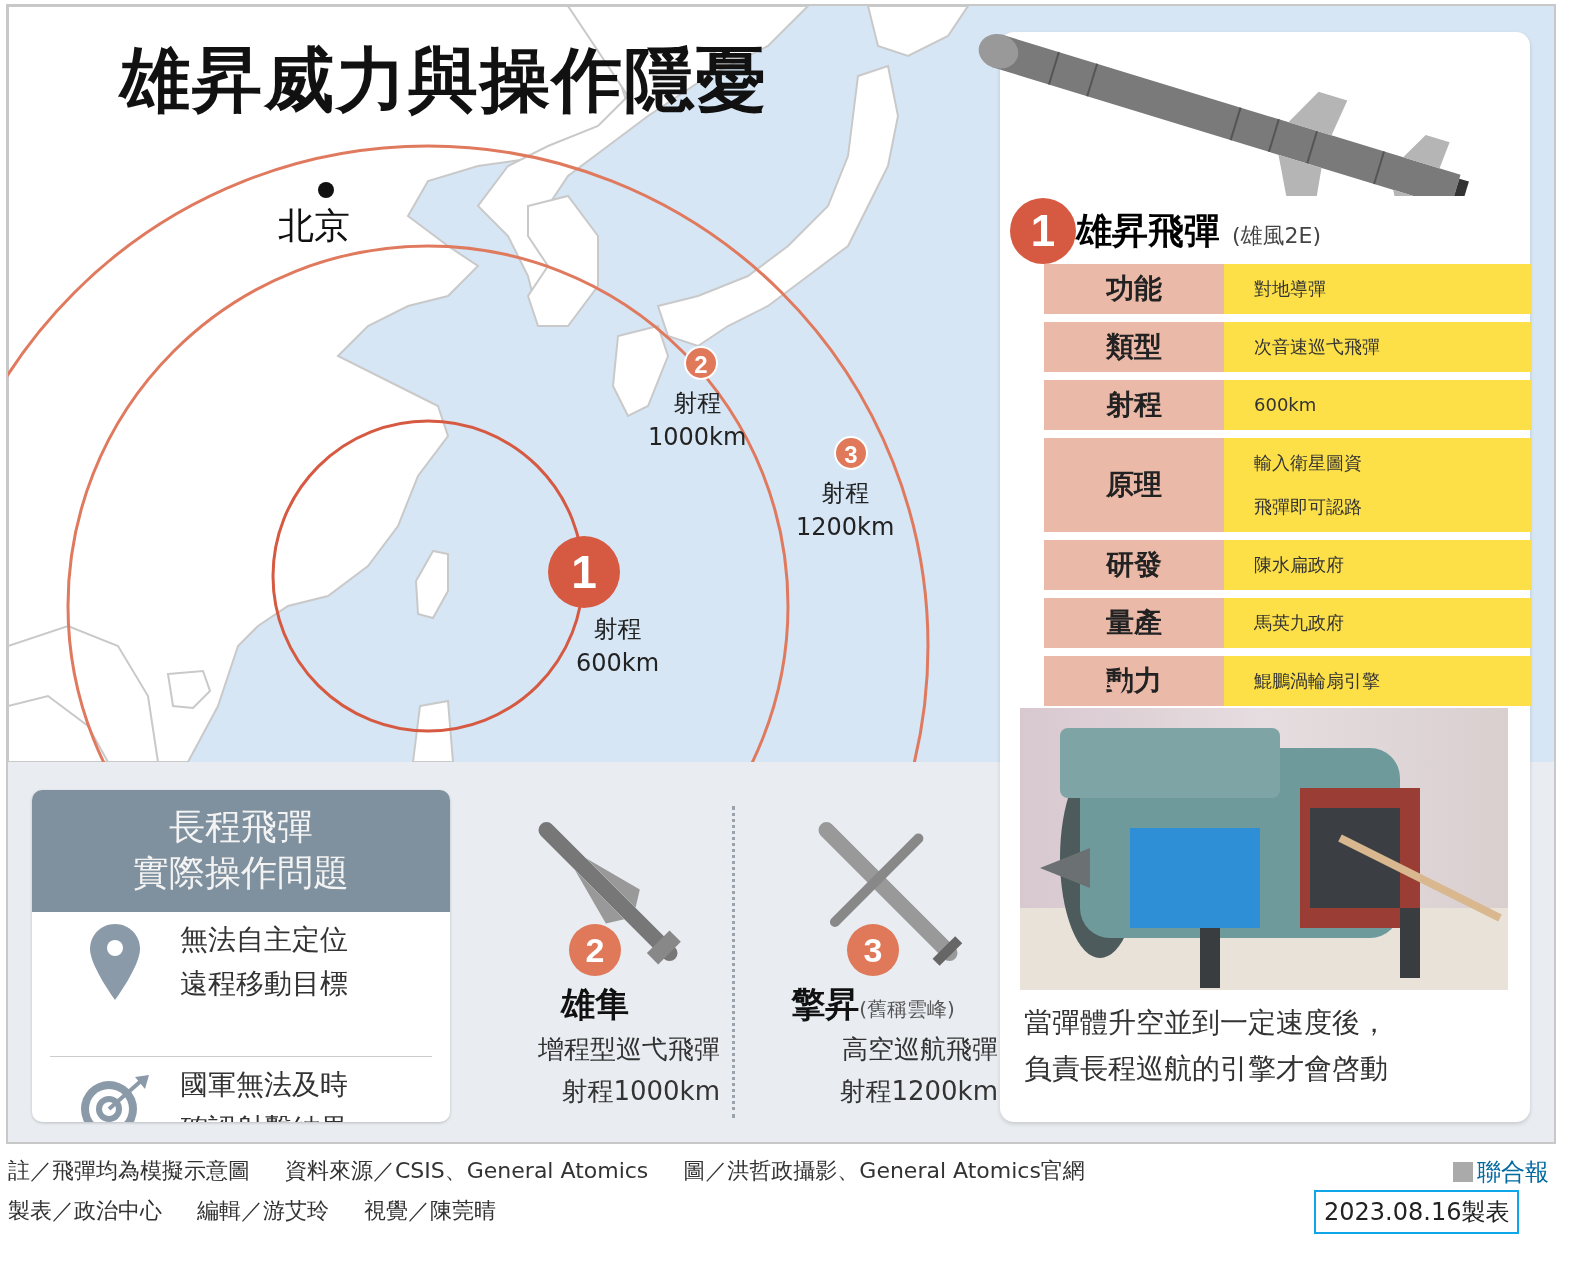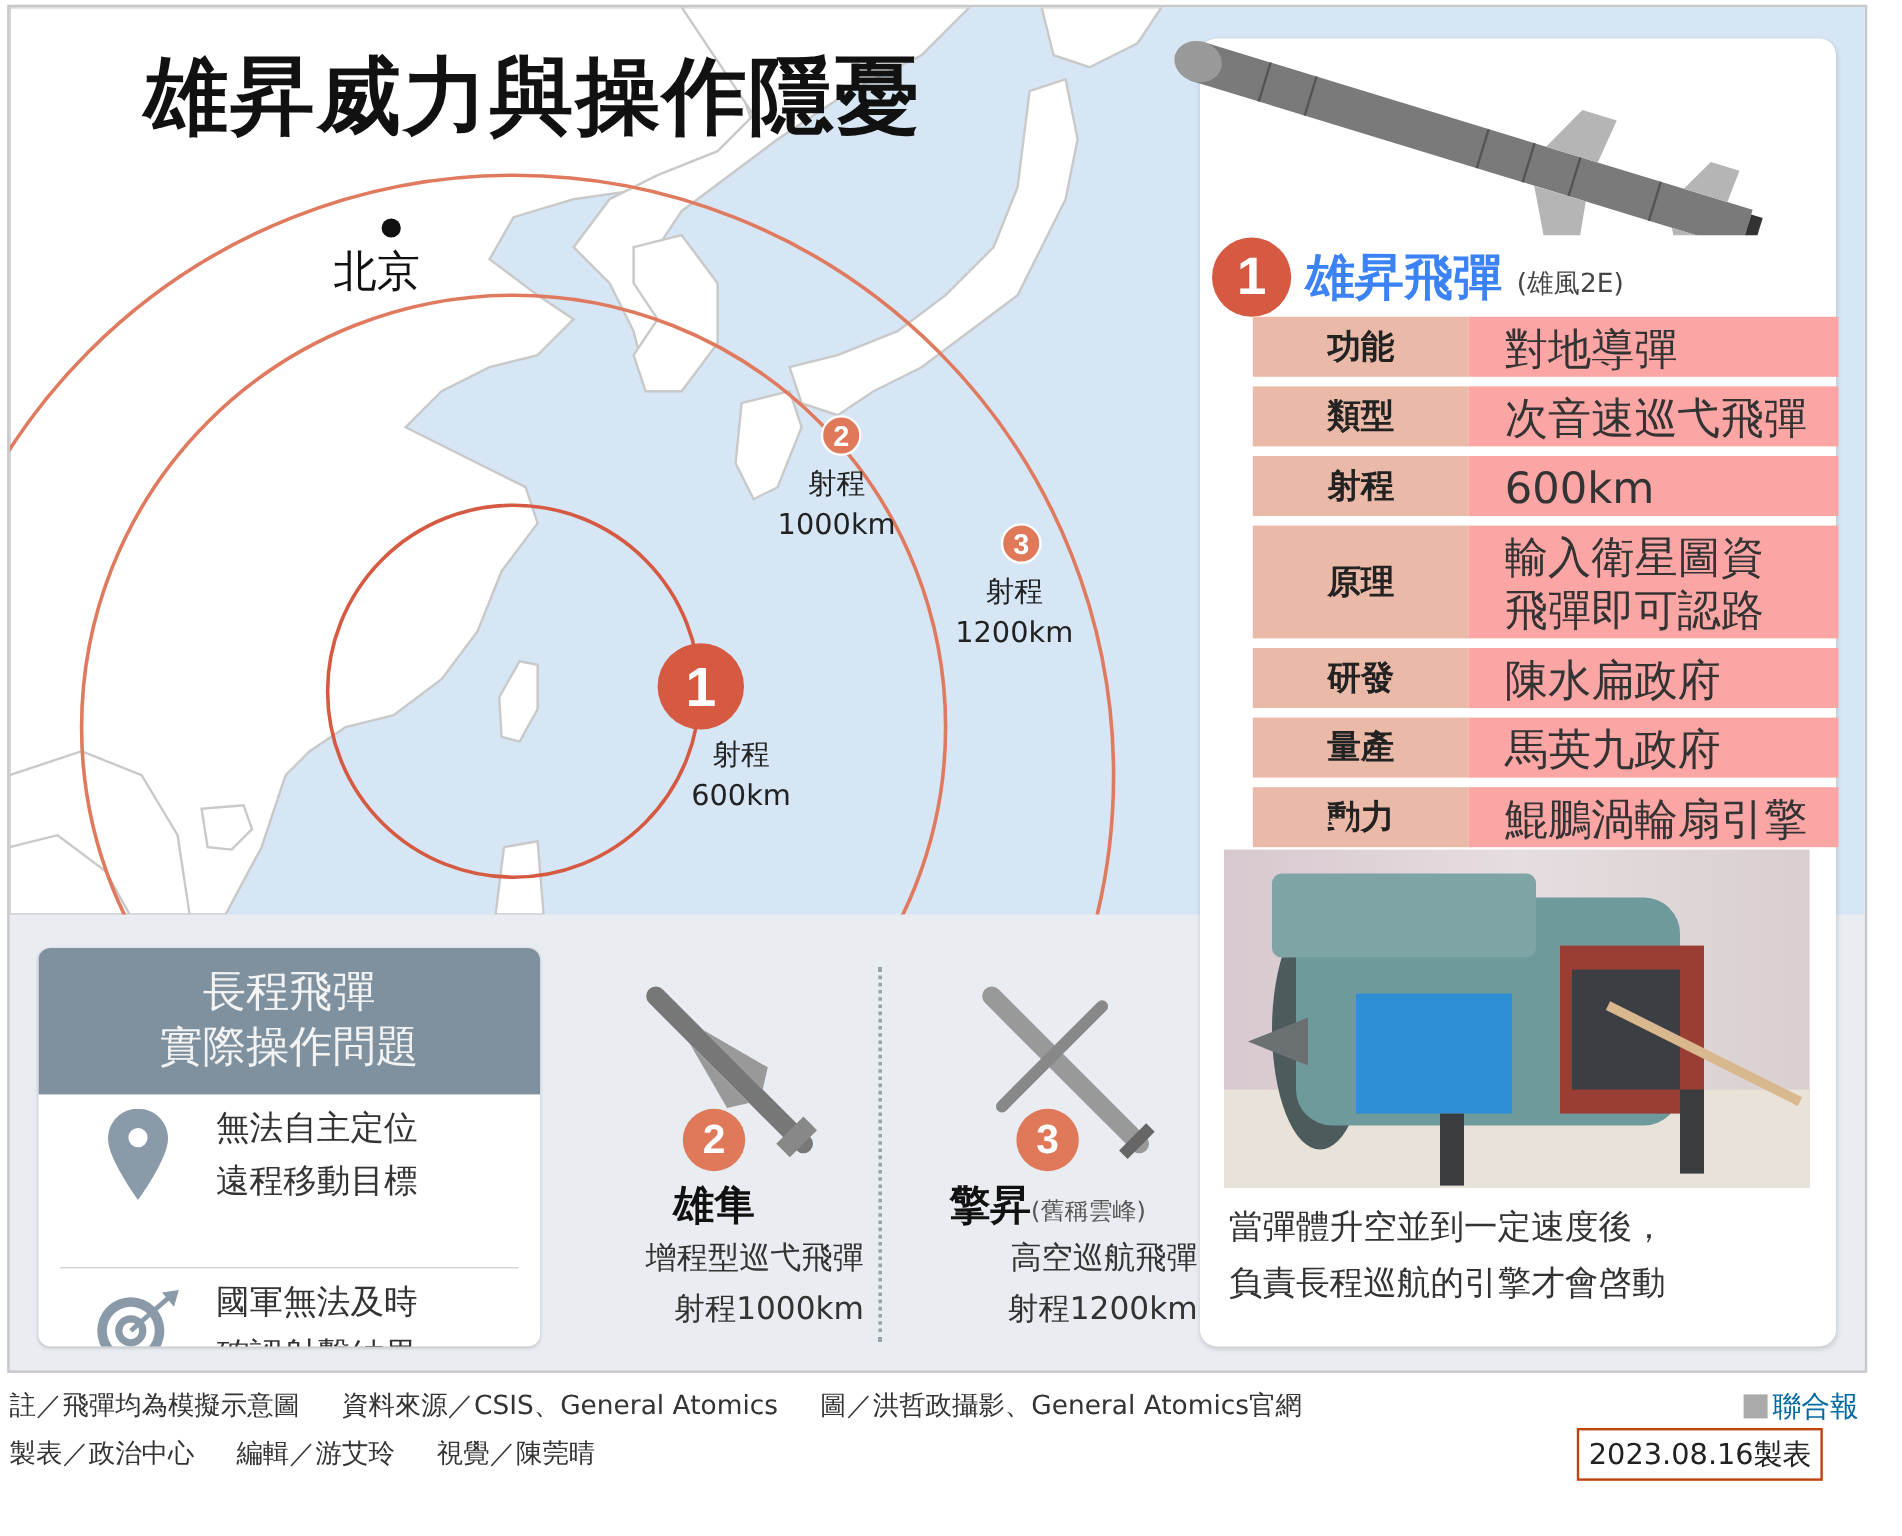--- a/index.html
+++ b/index.html
@@ -17,28 +17,28 @@
            font-family:"Liberation Sans",sans-serif; }
   .badge.small { width:34px; height:34px; line-height:34px; font-size:24px; background:#e0785a; border:2px solid #fff; box-sizing:border-box; }
   .badge.big { width:72px; height:72px; line-height:72px; font-size:46px; background:#d65a42; }
   .range-label { position:absolute; font-size:24px; color:#222; text-align:center; line-height:34px; }
 
   .info-card { position:absolute; left:992px; top:26px; width:530px; height:1090px; background:#fff;
                border-radius:14px; box-shadow:0 2px 4px rgba(0,0,0,0.15); }
   .missile-head { position:absolute; left:10px; top:166px; display:flex; align-items:center; }
   .missile-head .num { width:66px; height:66px; line-height:66px; font-size:44px; background:#d65a42; color:#fff;
                        border-radius:50%; text-align:center; font-weight:bold; font-family:"Liberation Sans",sans-serif; }
-  .missile-head .name { font-size:41px; font-weight:bold; margin-left:12px; color:#3b82f6; }
+  .missile-head .name { font-size:36px; font-weight:bold; margin-left:0; color:#000000; }
   .missile-head .alias { font-size:22px; color:#444; margin-left:12px; margin-top:10px; }
   .spec-table { position:absolute; left:20px; top:232px; width:488px;padding-left:24px; }
   .spec-row { display:flex; margin-bottom:8px; }
   .spec-key { width:180px; background:#ebb9a8; font-size:28px; font-weight:bold; color:#222;
               display:flex; align-items:center; justify-content:center; }
-  .spec-val { flex:1; background:#fca5a5; font-size:36px; color:#333; padding:0 0 0 30px;
-              display:flex; flex-direction:column; justify-content:flex-end; line-height:44px; }
+  .spec-val { flex:1; background:#fde047; font-size:18px; color:#333; padding:0 0 0 30px;
+              display:flex; flex-direction:column; justify-content:center; line-height:44px; }
   .spec-row.h1 { height:50px; }
   .spec-row.h2 { height:94px;border-radius:24px; }
   .pointer { position:absolute; left:108px; top:650px; width:0; height:0;
              border-left:9px solid transparent; border-right:9px solid transparent; border-top:20px solid #ebb9a8; }
   .engine-photo { position:absolute; left:20px; top:676px; width:488px; height:282px; overflow:hidden;
                   background:linear-gradient(90deg,#d8c8cf 0%,#e6dde0 50%,#d9cfcf 100%); }
   .caption { position:absolute; left:24px; top:968px; width:480px; font-size:28px; line-height:46px; color:#333; }
 
   .issues-panel { position:absolute; left:24px; top:784px; width:418px; height:332px; background:#fff;
                   border-radius:10px; box-shadow:0 1px 3px rgba(0,0,0,0.2); overflow:hidden; }
@@ -54,21 +54,21 @@
         border-radius:50%; font-weight:bold; margin:0 auto; font-family:"Liberation Sans",sans-serif; }
   .missile-col .mname { font-size:34px; font-weight:bold; color:#111; margin-top:6px; }
   .missile-col .mname .alias { font-size:20px; font-weight:normal; color:#555; }
   .missile-col .mdesc { font-size:26px; line-height:42px; color:#333;text-align:right; }
   .divider-dots { position:absolute; left:724px; top:800px; height:312px; border-left:3px dotted #9aa3ab; }
 
   .footer { position:absolute; left:8px; font-size:22px; color:#333; }
   .footer span { margin-right:28px; }
   .brand { position:absolute; right:36px; top:1156px; font-size:24px; color:#0369a1; }
   .brand .sq { display:inline-block; width:20px; height:20px; background:#aaa; margin-right:4px; vertical-align:-2px; }
-  .date-box { position:absolute; left:1314px; top:1190px; border:2px solid #c2410c; padding:4px 8px; font-size:24px; color:#222; }
+  .date-box { position:absolute; left:1314px; top:1190px; border:2px solid #0ea5e9; padding:4px 8px; font-size:24px; color:#222; }
 </style>
 </head>
 <body>
 
 <div class="frame">
 
   <div class="map">
     <svg width="1546" height="756" viewBox="0 0 1546 756">
 
       <path d="M0,0 L560,0 L600,40 L620,100 L590,130 L540,150 L470,160 L420,175 L400,210 L440,240 L470,260 L440,290 L400,300 L360,320 L330,350 L390,380 L430,400 L440,430 L410,470 L390,520 L360,560 L320,590 L280,600 L250,620 L230,640 L210,700 L180,756 L0,756 Z" fill="#ffffff" stroke="#c9c9c9" stroke-width="2"></path>

